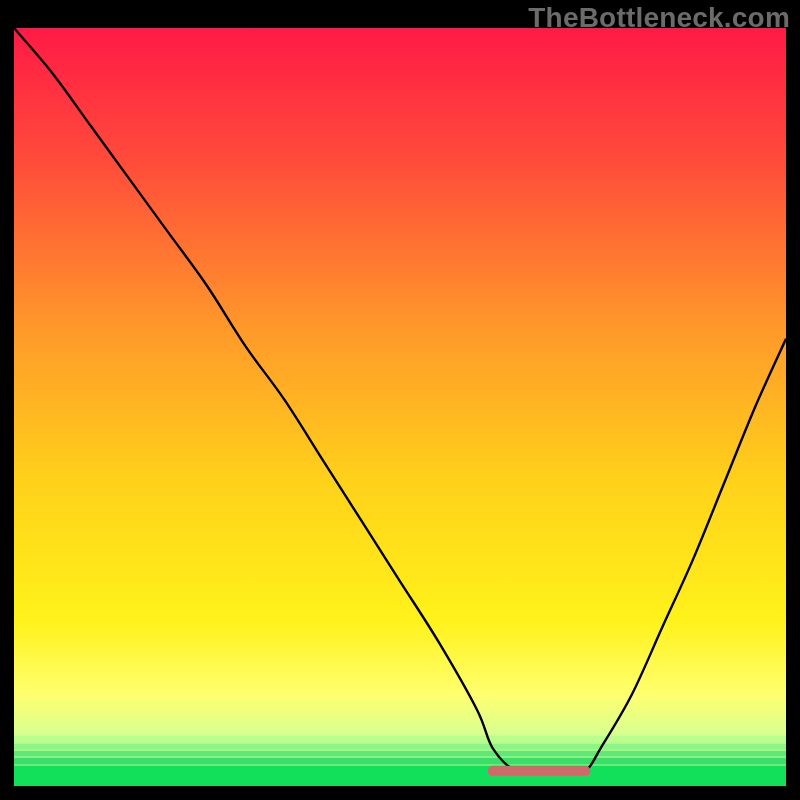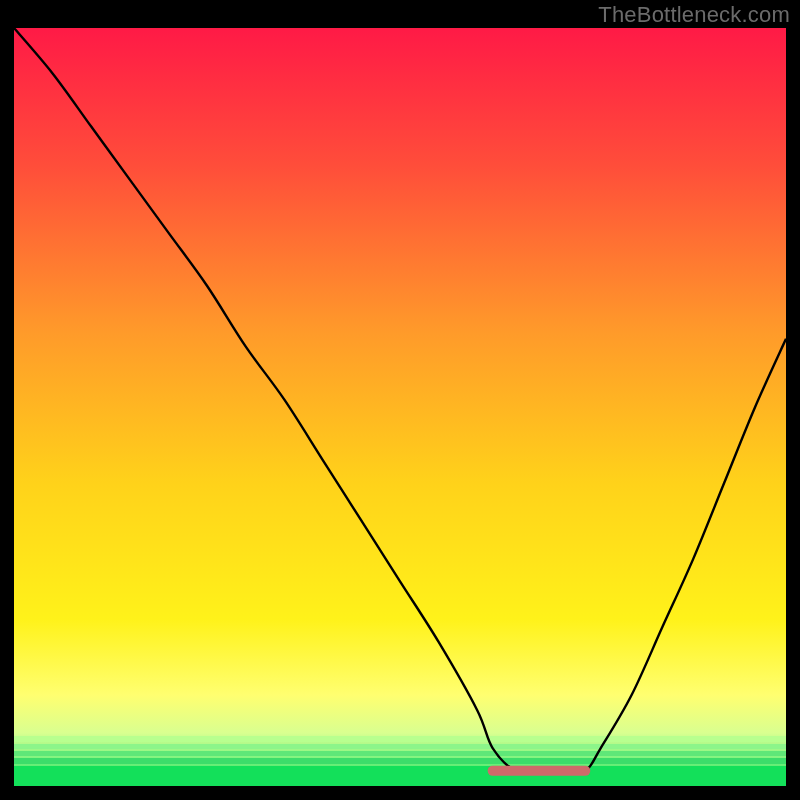--- a/index.html
+++ b/index.html
@@ -33,22 +33,22 @@
   }
   .curve {
     position: absolute;
     inset: 0;
   }
   .watermark {
     position: absolute;
     top: 2px;
     right: 10px;
     color: #6b6b6b;
-    font-size: 22px;
-    font-weight: 400;
+    font-size: 28px;
+    font-weight: 700;
     letter-spacing: 0.2px;
   }
 </style>
 </head>
 <body>
 
 <div class="frame"></div>
 
 <div class="plot-area">
   <svg class="gradient" viewBox="0 0 772 758" preserveAspectRatio="none">

